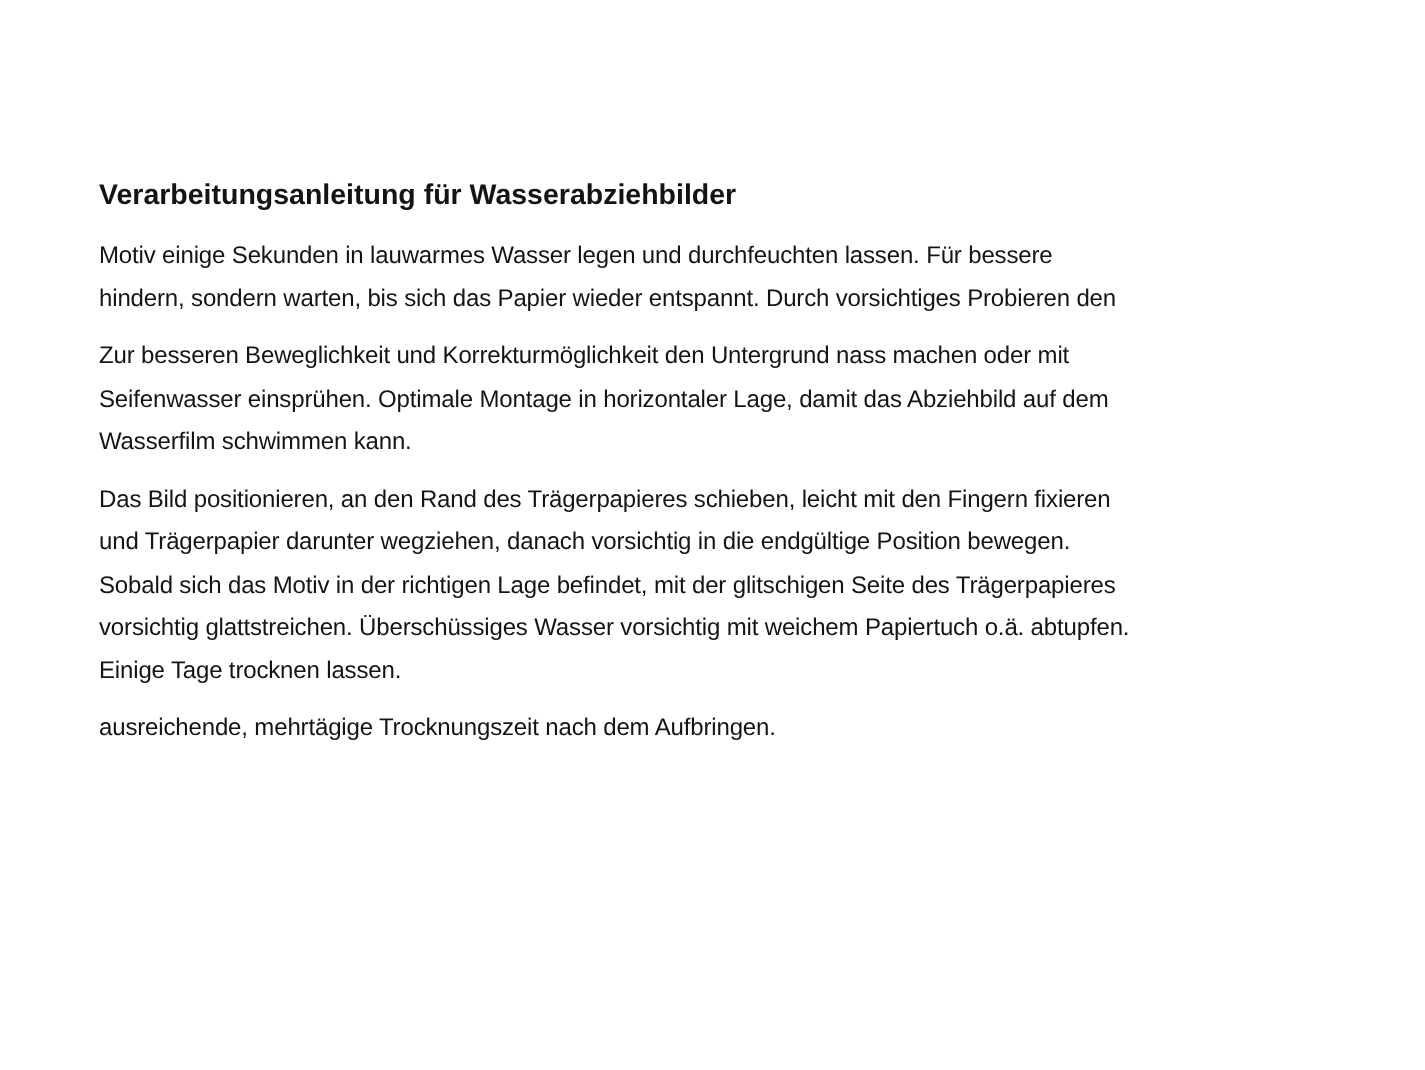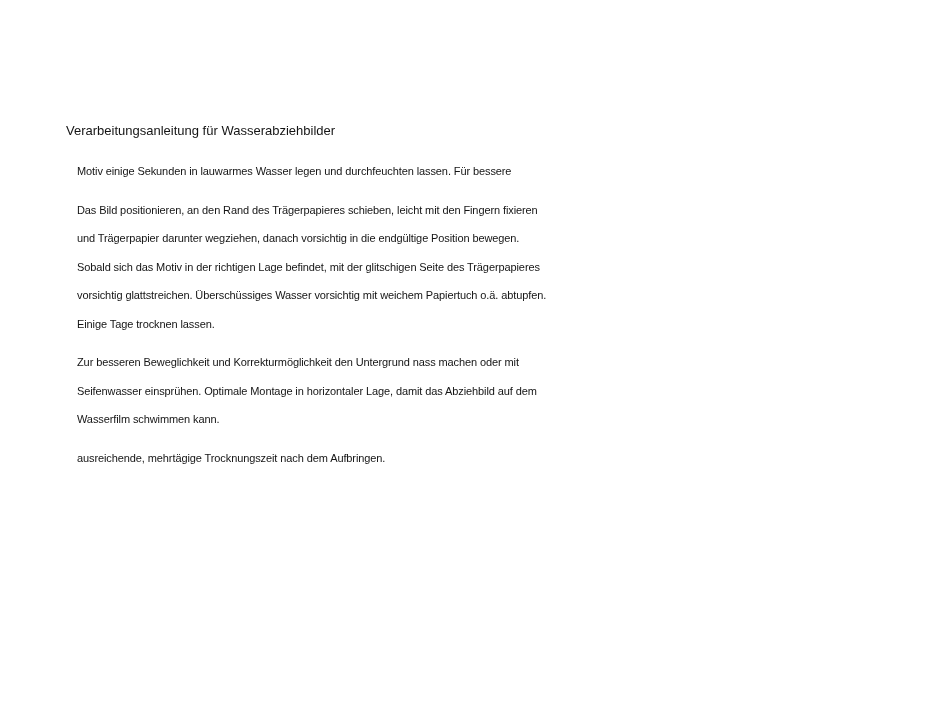--- a/index.html
+++ b/index.html
@@ -15,58 +15,58 @@
     overflow: hidden;
   }
   .page {
     position: absolute;
     left: 66px;
     top: 117px;
     width: 830px;
   }
   .doc-title {
     margin: 0 0 12px 0;
-    font-size: 13px;
-    font-weight: 400;
+    font-size: 19px;
+    font-weight: 700;
     line-height: 28px;
     white-space: nowrap;
   }
   .para {
     margin: 0 0 10px 0;
   }
   .line {
-    font-size: 11px;
+    font-size: 16px;
     line-height: 28.5px;
     letter-spacing: -0.1px;
     white-space: nowrap;
-    margin-left: 11px;
   }
 </style>
 </head>
 <body>
 
 <div class="page">
 
   <h1 class="doc-title">Verarbeitungsanleitung für Wasserabziehbilder</h1>
 
   <div class="para">
     <div class="line">Motiv einige Sekunden in lauwarmes Wasser legen und durchfeuchten lassen. Für bessere</div>
+    <div class="line">hindern, sondern warten, bis sich das Papier wieder entspannt. Durch vorsichtiges Probieren den</div>
+  </div>
+
+  <div class="para">
+    <div class="line">Zur besseren Beweglichkeit und Korrekturmöglichkeit den Untergrund nass machen oder mit</div>
+    <div class="line">Seifenwasser einsprühen. Optimale Montage in horizontaler Lage, damit das Abziehbild auf dem</div>
+    <div class="line">Wasserfilm schwimmen kann.</div>
   </div>
 
   <div class="para">
     <div class="line">Das Bild positionieren, an den Rand des Trägerpapieres schieben, leicht mit den Fingern fixieren</div>
     <div class="line">und Trägerpapier darunter wegziehen, danach vorsichtig in die endgültige Position bewegen.</div>
     <div class="line">Sobald sich das Motiv in der richtigen Lage befindet, mit der glitschigen Seite des Trägerpapieres</div>
     <div class="line">vorsichtig glattstreichen. Überschüssiges Wasser vorsichtig mit weichem Papiertuch o.ä. abtupfen.</div>
     <div class="line">Einige Tage trocknen lassen.</div>
   </div>
 
   <div class="para">
-    <div class="line">Zur besseren Beweglichkeit und Korrekturmöglichkeit den Untergrund nass machen oder mit</div>
-    <div class="line">Seifenwasser einsprühen. Optimale Montage in horizontaler Lage, damit das Abziehbild auf dem</div>
-    <div class="line">Wasserfilm schwimmen kann.</div>
-  </div>
-
-  <div class="para">
     <div class="line">ausreichende, mehrtägige Trocknungszeit nach dem Aufbringen.</div>
   </div>
 
 </div>
 
 </body></html>

